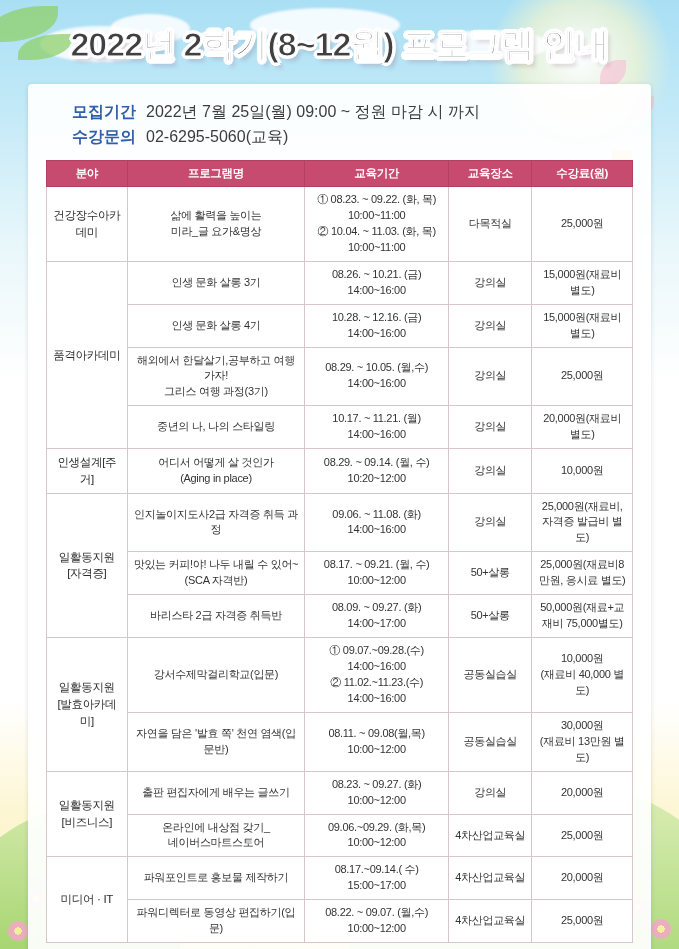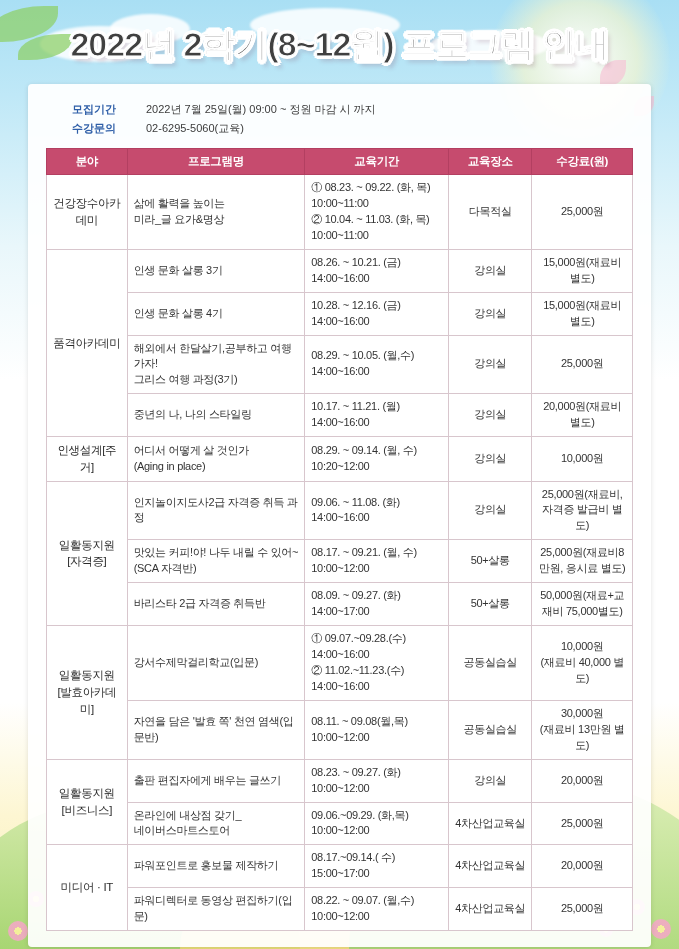--- a/index.html
+++ b/index.html
@@ -104,21 +104,21 @@
     background: rgba(255,255,255,0.93);
     border-radius: 4px;
     box-shadow: 0 1px 5px rgba(0,0,0,.12);
     padding: 14px 18px 16px 18px;
   }
   .info {
     display: flex;
     flex-direction: column;
     gap: 4px;
     padding: 4px 4px 12px 26px;
-    font-size: 11px;
+    font-size: 16px;
   }
   .info-row { display: flex; align-items: baseline; }
   .info-label {
     color: #2f5fa8;
     font-weight: bold;
     width: 74px;
     flex: 0 0 74px;
   }
   .info-value { color: #3c3c3c; }
   .info-value .link { color: #3a6fc4; }
@@ -141,21 +141,21 @@
     letter-spacing: -0.3px;
   }
   table.sched td {
     border: 1px solid #d8c6cd;
     padding: 5px 6px;
     vertical-align: middle;
     line-height: 1.45;
     letter-spacing: -0.3px;
   }
   td.c { text-align: center; }
-  td.l { text-align: left; }
+  td.l { text-align: center; }
   .col-field   { width: 84px; }
   .col-program { width: 186px; }
   .col-period  { width: 148px; }
   .col-place   { width: 86px; }
   .col-fee     { width: 104px; }
   .field-cell {
     text-align: center;
     font-size: 11.5px;
     color: #2b2b2b;
   }

